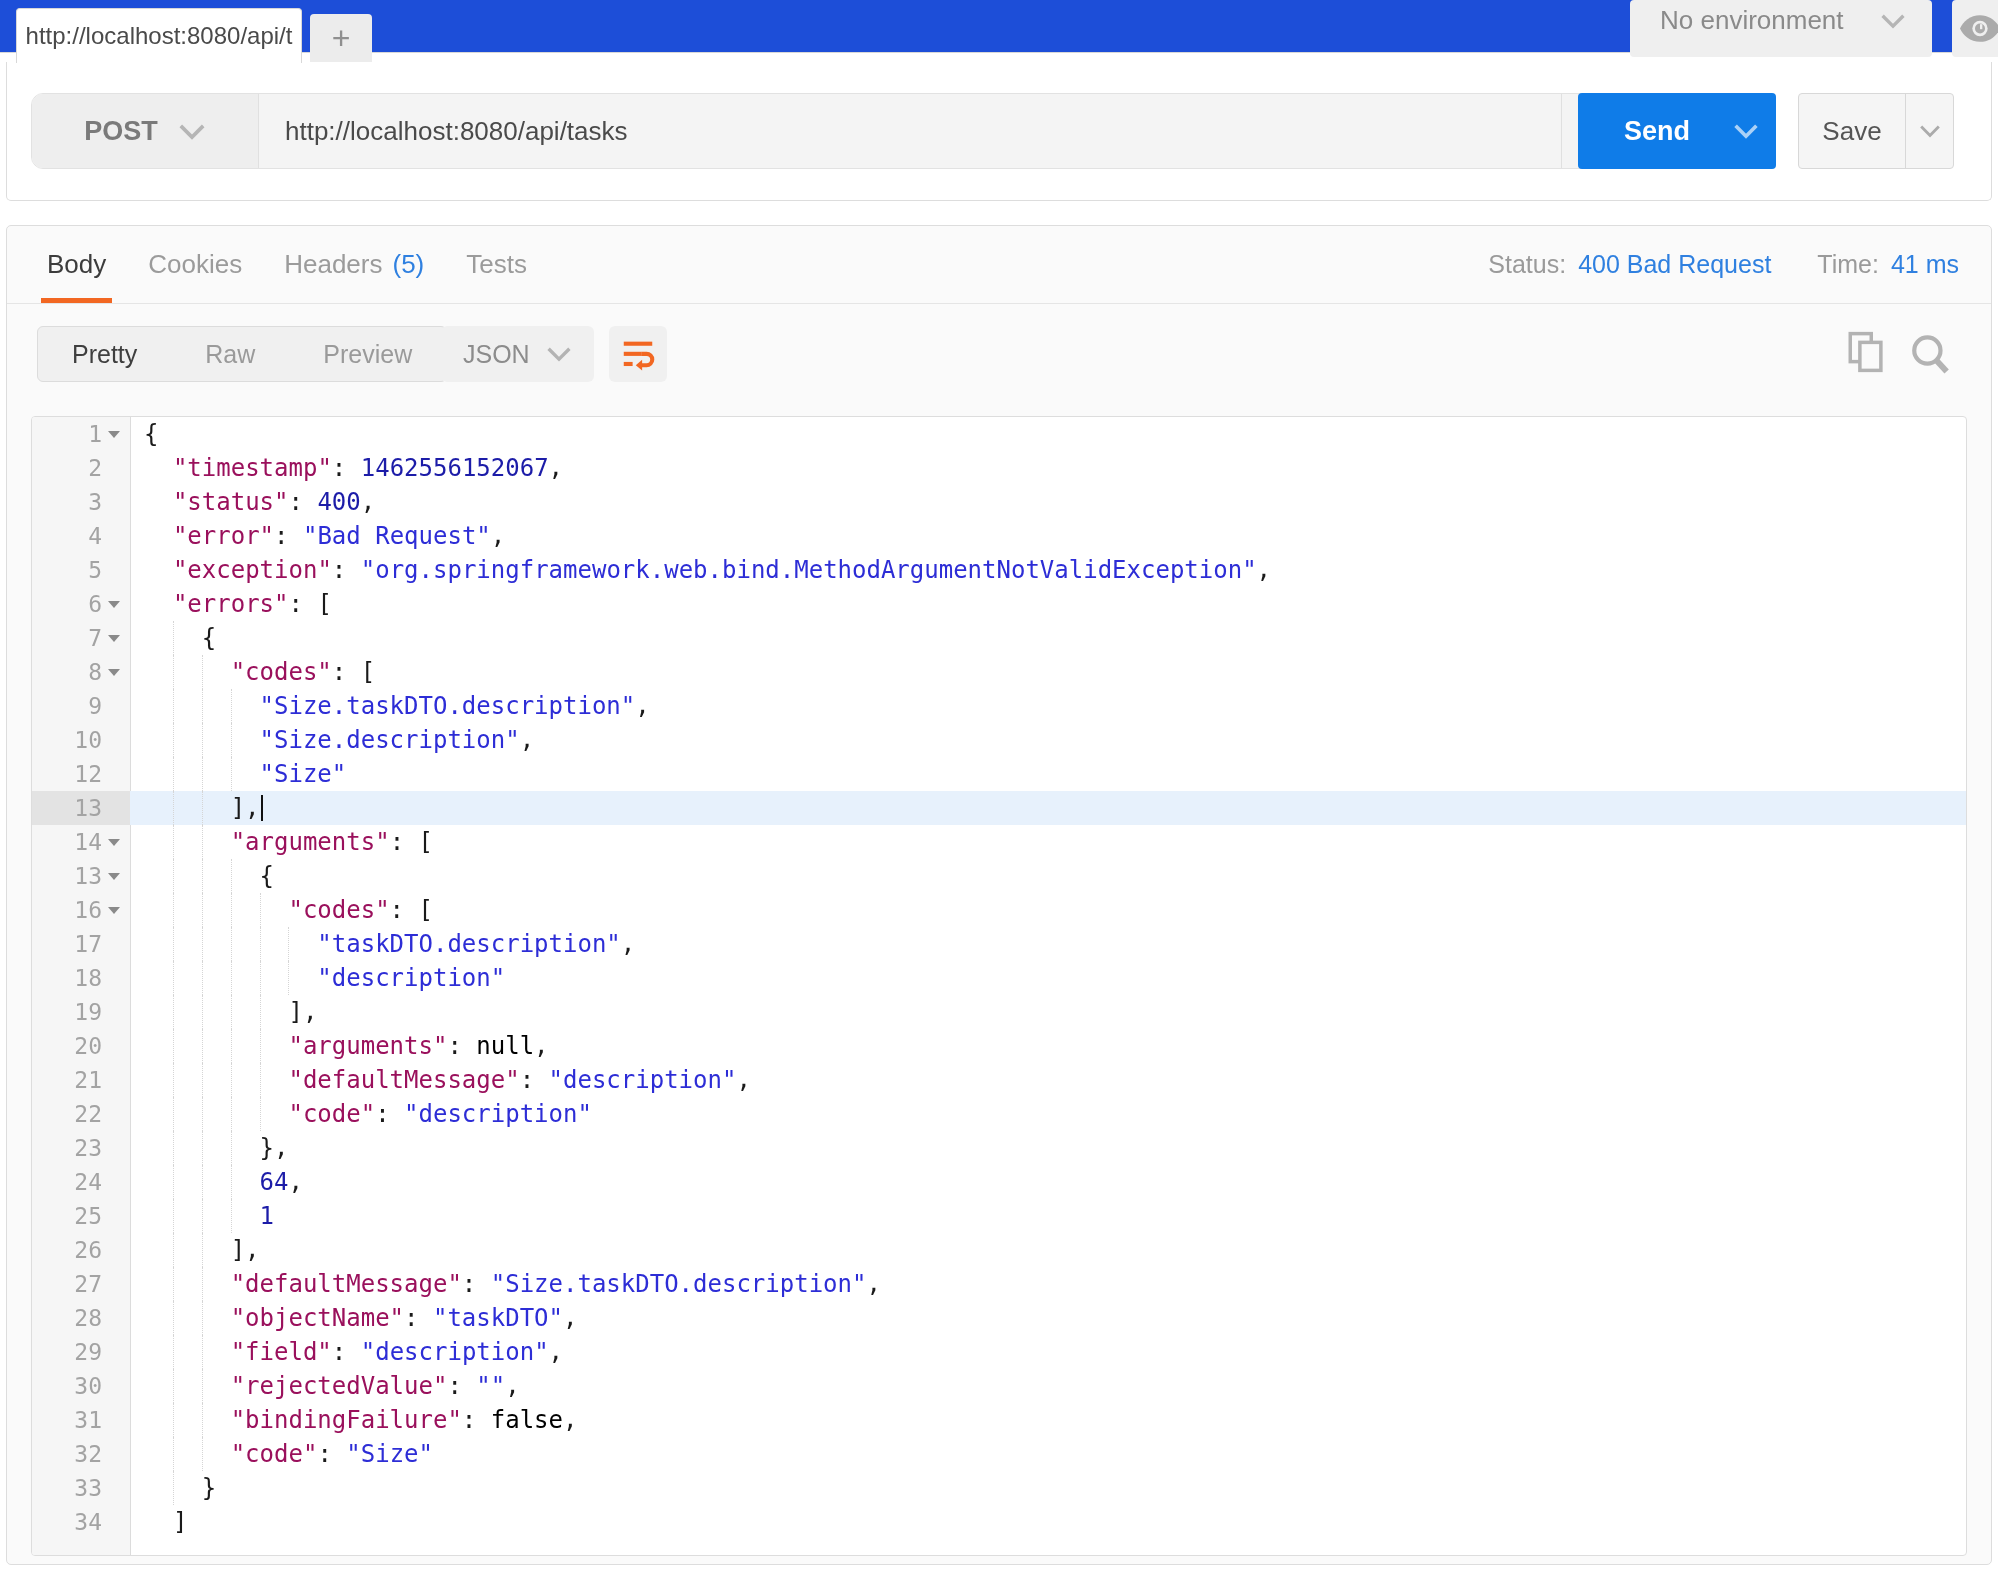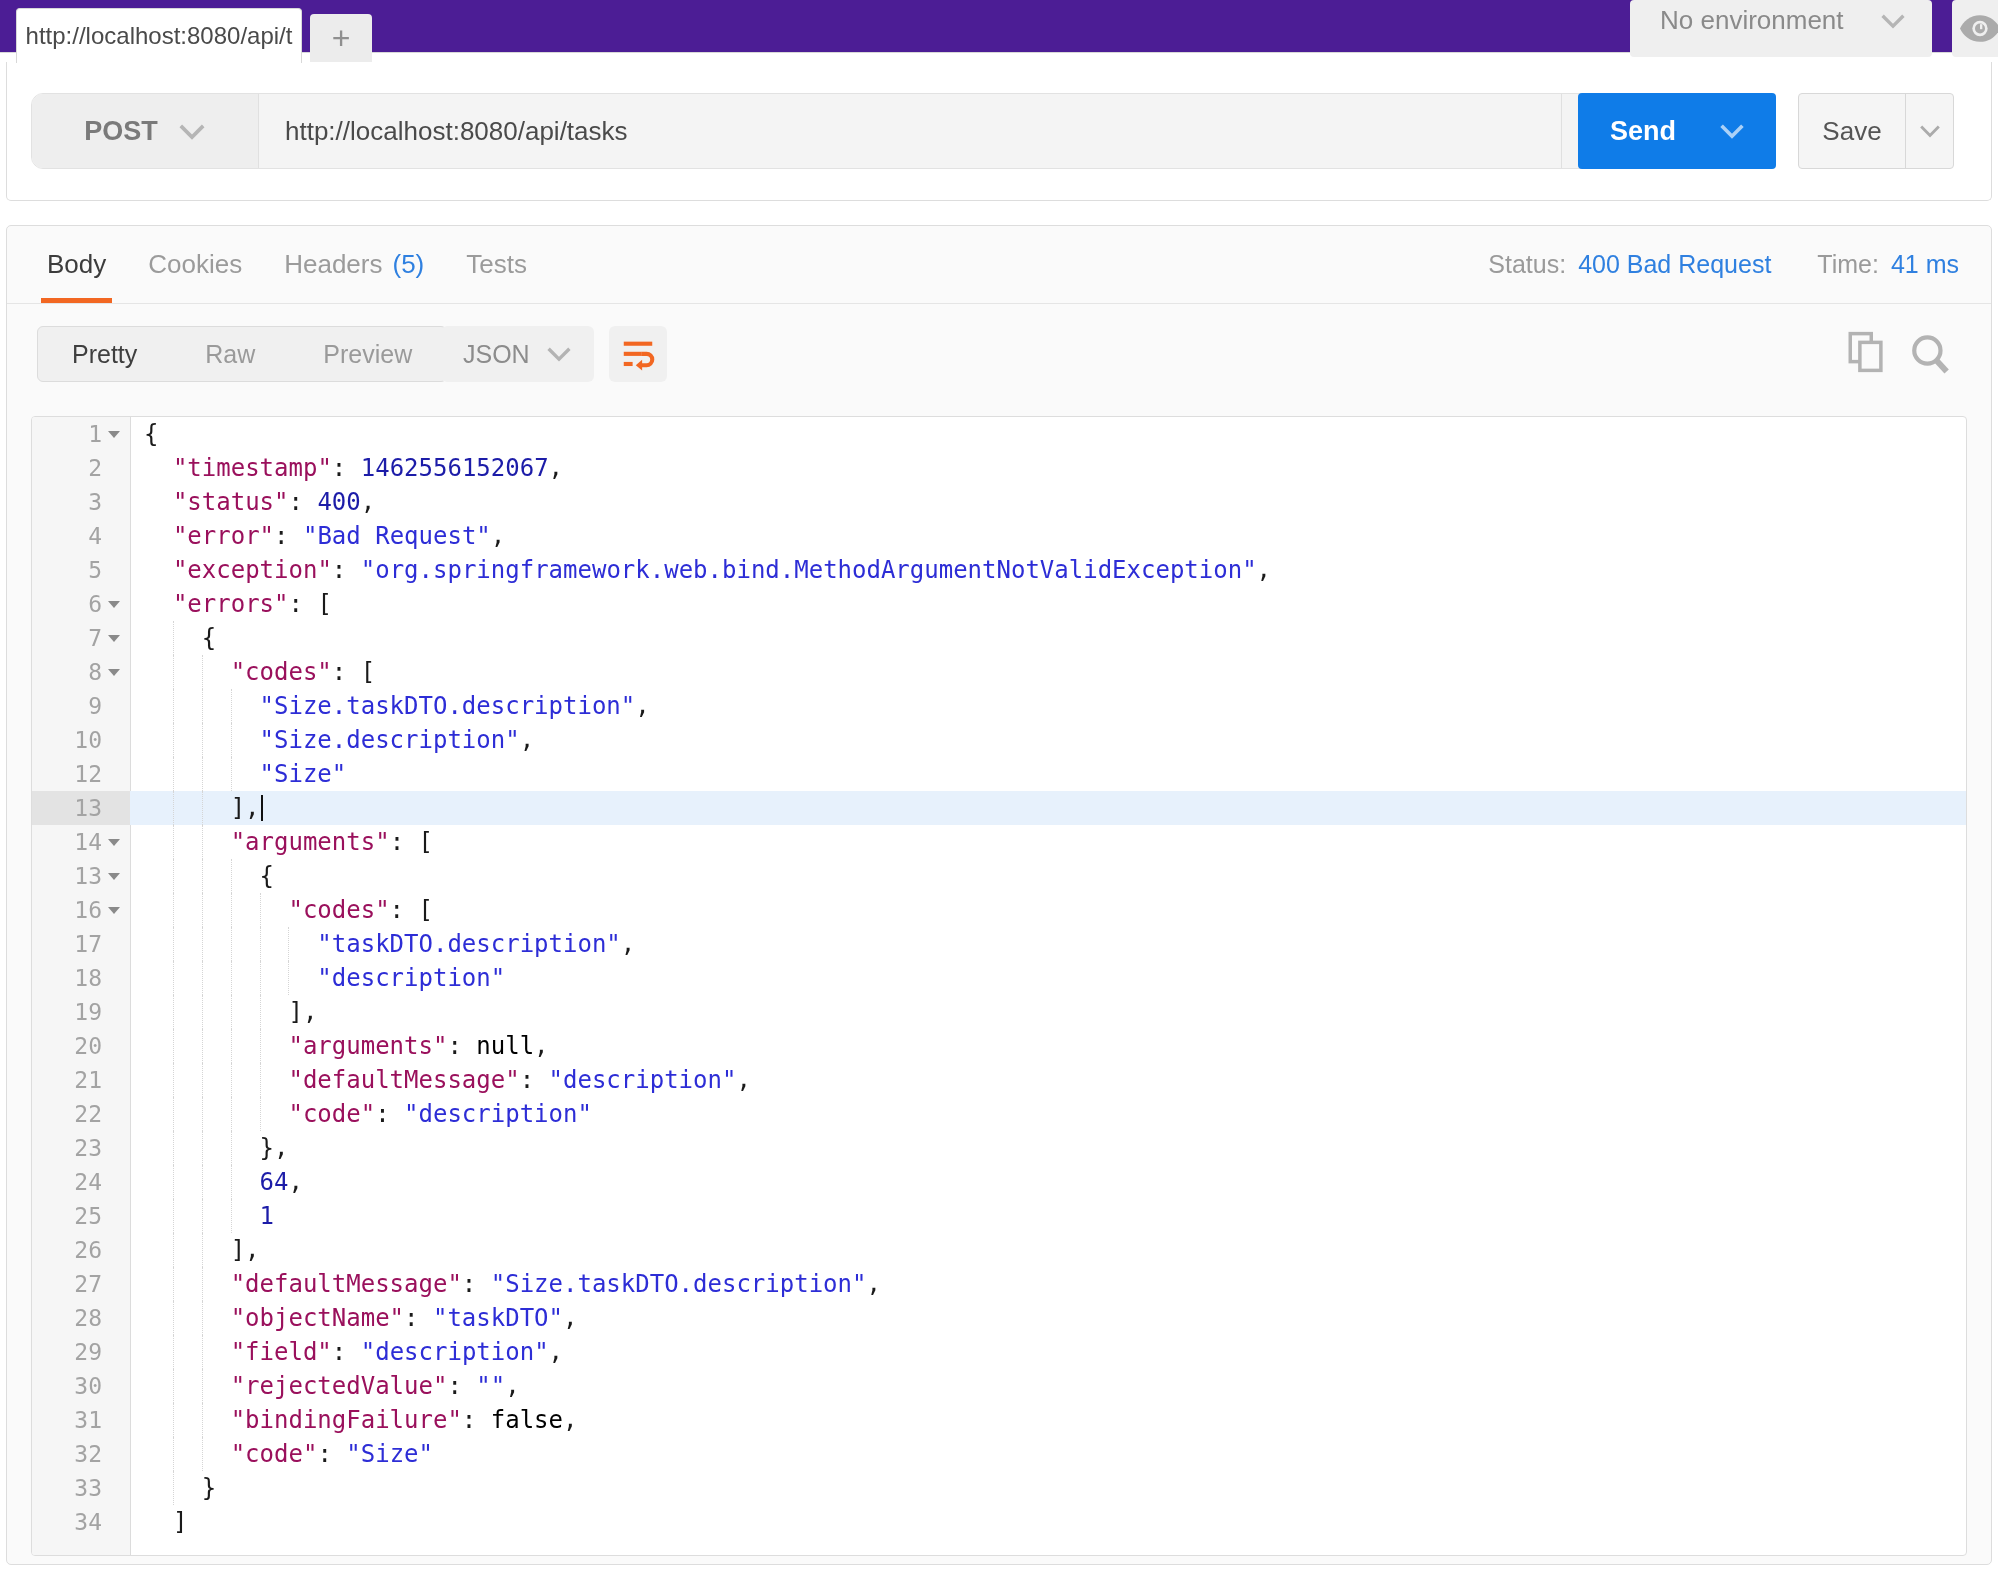--- a/index.html
+++ b/index.html
@@ -1,20 +1,20 @@
 <!DOCTYPE html>
 <html><head>
 <meta charset="utf-8">
 <style>
   * { margin:0; padding:0; box-sizing:border-box; }
   html,body { width:1998px; height:1574px; background:#fff; font-family:"Liberation Sans", sans-serif; overflow:hidden; }
   .app { position:relative; width:1998px; height:1574px; background:#fff; }
 
   
-  .tabstrip { position:absolute; left:0; top:0; width:100%; height:53px; border-bottom:1px solid #D8D8D8; background:#4c1d95; }
+  .tabstrip { position:absolute; left:0; top:0; width:100%; height:53px; border-bottom:1px solid #D8D8D8; background:#1d4ed8; }
   .req-tab { position:absolute; left:16px; top:8px; width:286px; height:55px; background:#fff;
              border:1px solid #D8D8D8; border-bottom:none; border-radius:4px 4px 0 0; z-index:3;
              font-size:24px; color:#4A4A4A; display:flex; align-items:center; justify-content:center; }
   .plus-tab { position:absolute; left:310px; top:14px; width:62px; height:48px; background:#ECECEC;
               border-radius:4px 4px 0 0; display:flex; align-items:center; justify-content:center;
               font-size:32px; color:#8F8F8F; font-weight:300; }
   .env-select { position:absolute; right:66px; top:0; width:302px; height:57px; background:#EFEFEF; border-radius:4px;
                 display:flex; align-items:center; justify-content:space-between; padding:0 26px 16px 30px;
                 font-size:26px; color:#8A8A8A; }
   .eye-btn { position:absolute; right:0; top:0; width:46px; height:57px; background:#EFEFEF; border-radius:4px 0 0 4px;
@@ -24,21 +24,21 @@
   .request-card { position:absolute; left:6px; right:6px; top:62px; height:139px; background:#fff;
                   border:1px solid #DDDDDD; border-top:none; border-radius:0 0 5px 5px; }
   .url-group { position:absolute; left:24px; top:31px; height:76px; width:1693px; display:flex;
                border:1px solid #E2E2E2; border-radius:12px; overflow:hidden; }
   .method-cell { width:227px; background:#EEEEEE; border-right:1px solid #E0E0E0; display:flex; align-items:center;
                  justify-content:center; gap:20px; font-size:27px; font-weight:bold; color:#7A7A7A; }
   .url-cell { flex:1; background:#F4F4F4; display:flex; align-items:center; padding-left:26px; font-size:26px; color:#4A4A4A; }
   .params-cell { width:162px; background:#F4F4F4; border-left:1px solid #E0E0E0; display:flex; align-items:center;
                  justify-content:center; font-size:26px; color:#555; }
   .send-btn { position:absolute; left:1571px; top:31px; width:198px; height:76px; background:#0F7CE8; border:none;
-              border-radius:4px; display:flex; align-items:center; justify-content:space-between; padding:0 32px;
+              border-radius:4px; display:flex; align-items:center; justify-content:space-between; padding:0 46px;
               color:#fff; font-size:27px; font-weight:bold; font-family:inherit; cursor:pointer;gap:43px; }
   .save-group { position:absolute; left:1791px; top:31px; height:76px; display:flex; border:1px solid #D8D8D8;
                 border-radius:4px; background:#F5F5F5; overflow:hidden; }
   .save-main { width:106px; display:flex; align-items:center; justify-content:center; font-size:26px; color:#555; }
   .save-caret { width:48px; border-left:1px solid #D8D8D8; display:flex; align-items:center; justify-content:center; }
 
   
   .response-card { position:absolute; left:6px; right:6px; top:225px; height:1340px; background:#FAFAFA;
                    border:1px solid #DDDDDD; border-radius:5px; overflow:hidden; }
   .resp-header { position:relative; height:78px; border-bottom:1px solid #E5E5E5; }

